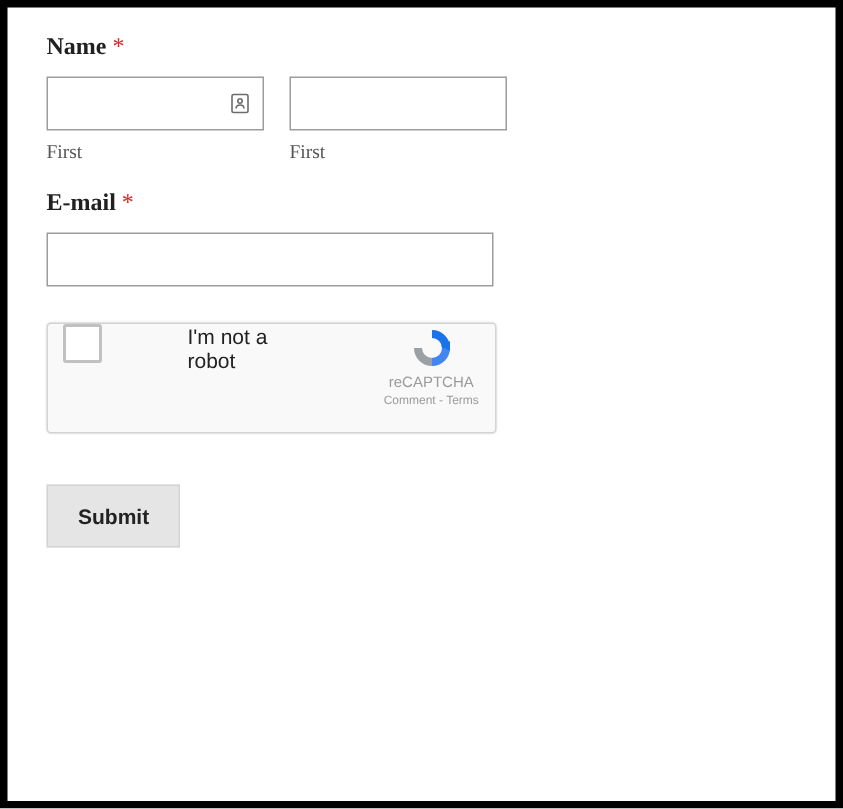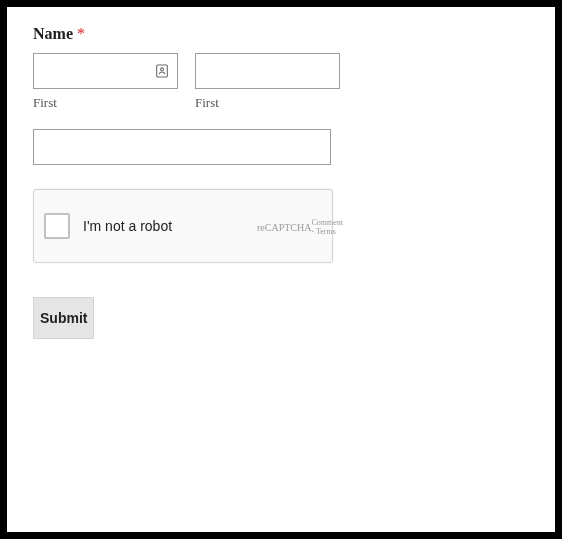--- a/index.html
+++ b/index.html
@@ -5,21 +5,21 @@
   * { box-sizing: border-box; }
   body {
     margin: 0;
     padding: 0;
     font-family: Georgia, "Times New Roman", serif;
     background: #fff;
   }
   .form-container {
     width: 562px;
     height: 539px;
-    border: 7px solid #000000;
+    border: 5px solid #000000;
     padding: 18px 26px 24px 26px;
     background: #fff;
   }
   .field-group {
     margin-bottom: 18px;
   }
   .field-label {
     font-size: 16px;
     font-weight: bold;
     color: #212121;
@@ -84,64 +84,64 @@
     resize: both;
   }
   .recaptcha-box {
     width: 300px;
     height: 74px;
     border: 1px solid #d3d3d3;
     border-radius: 3px;
     background: #f9f9f9;
     box-shadow: 0 0 2px rgba(0,0,0,0.08);
     display: flex;
-    align-items: center;
     padding: 0 10px;
     margin-top: 24px;
     font-family: Arial, Helvetica, sans-serif;
+    gap: 44px;
   }
   .recaptcha-check {
     width: 26px;
     height: 26px;
     border: 2px solid #c1c1c1;
     border-radius: 2px;
     background: #fff;
     margin-right: 13px;
     cursor: pointer;
   }
   .recaptcha-label {
     font-size: 14px;
     color: #222;
     flex: 1;
   }
   .recaptcha-right {
     display: flex;
+    flex-direction: column;
     align-items: center;
     width: 65px;
-    font-family: Liberation Serif, serif;
   }
   .recaptcha-logo-svg {
     width: 32px;
     height: 32px;
   }
   .recaptcha-brand {
     font-size: 10px;
     color: #9b9b9b;
     margin-top: 2px;
   }
   .recaptcha-links {
     font-size: 8px;
     color: #9b9b9b;
     margin-top: 1px;
   }
   .submit-btn {
     margin-top: 34px;
     background: #e5e5e5;
     border: 1px solid #d4d4d4;
-    padding: 12px 6px;
+    padding: 12px 20px;
     font-family: Arial, Helvetica, sans-serif;
     font-size: 14px;
     font-weight: bold;
     color: #222;
     cursor: pointer;
   }
 </style>
 </head>
 <body>
 
@@ -167,20 +167,24 @@
       </div>
       <div class="name-col">
         <input type="text" class="text-input last-input" value="" style="">
         <span class="sub-label">First</span>
       </div>
     </div>
   </div>
 
   
   <div class="field-group">
+    <label class="field-label">
+      <span>E-mail</span>
+      <span class="required-star">*</span>
+    </label>
     <input type="text" class="text-input email-input" value="" style="">
   </div>
 
   
 
   
   <div class="recaptcha-box">
     <div class="recaptcha-check"></div>
     <div class="recaptcha-label">I'm not a robot</div>
     <div class="recaptcha-right">

